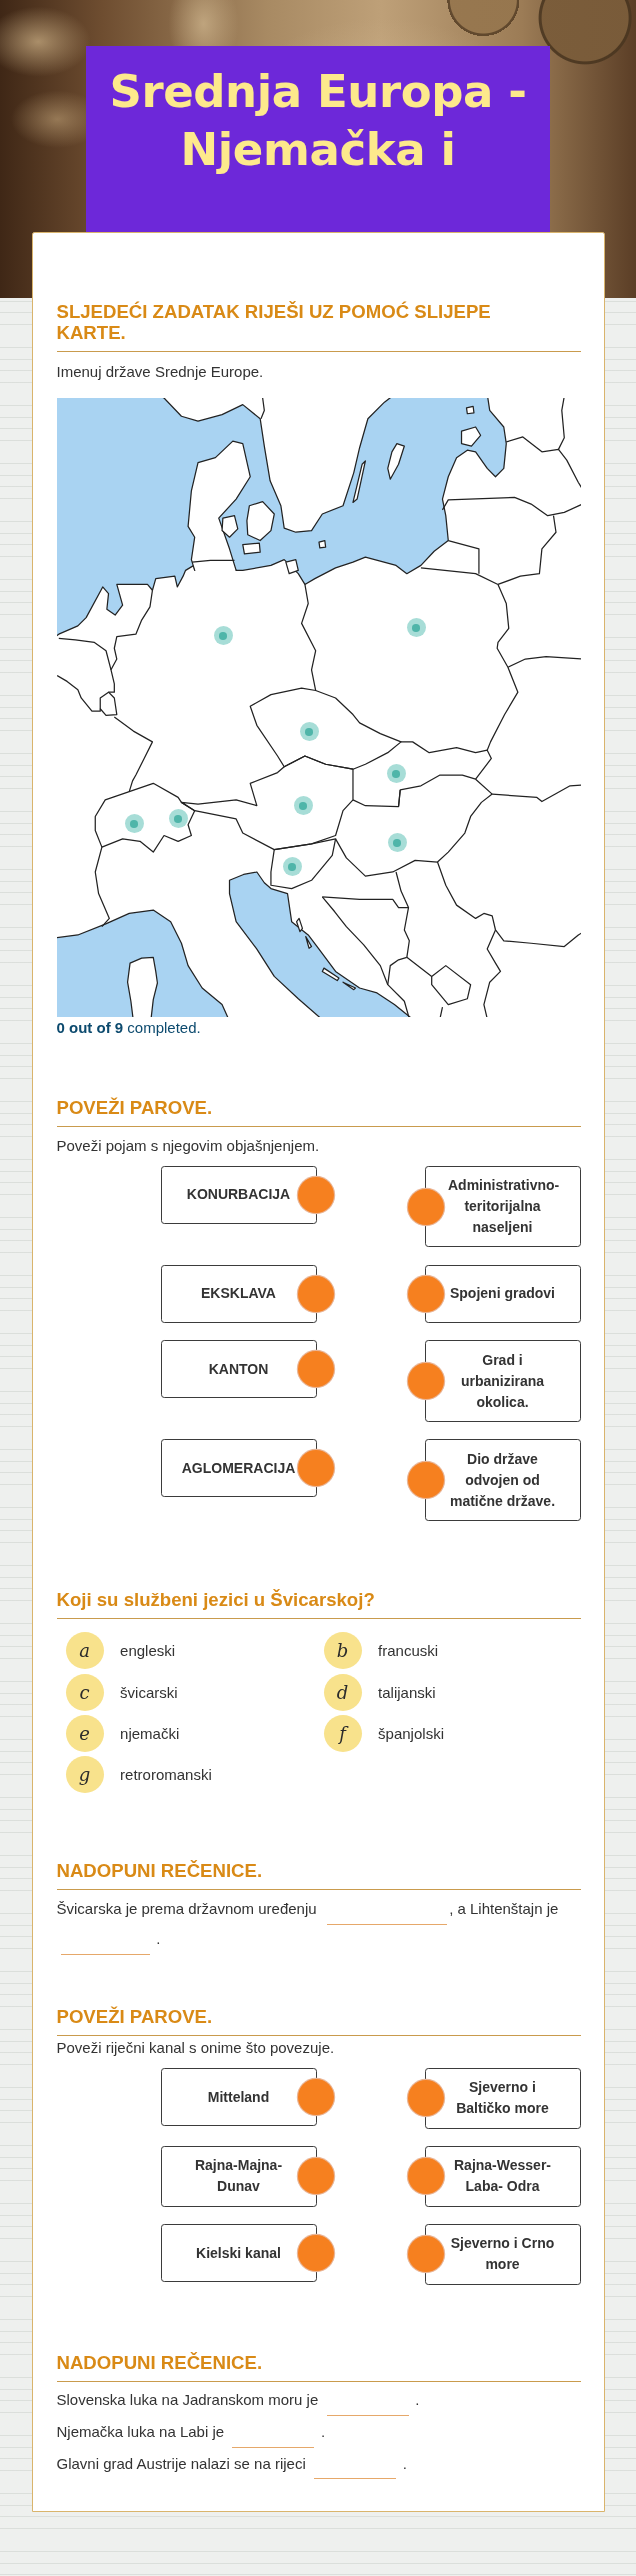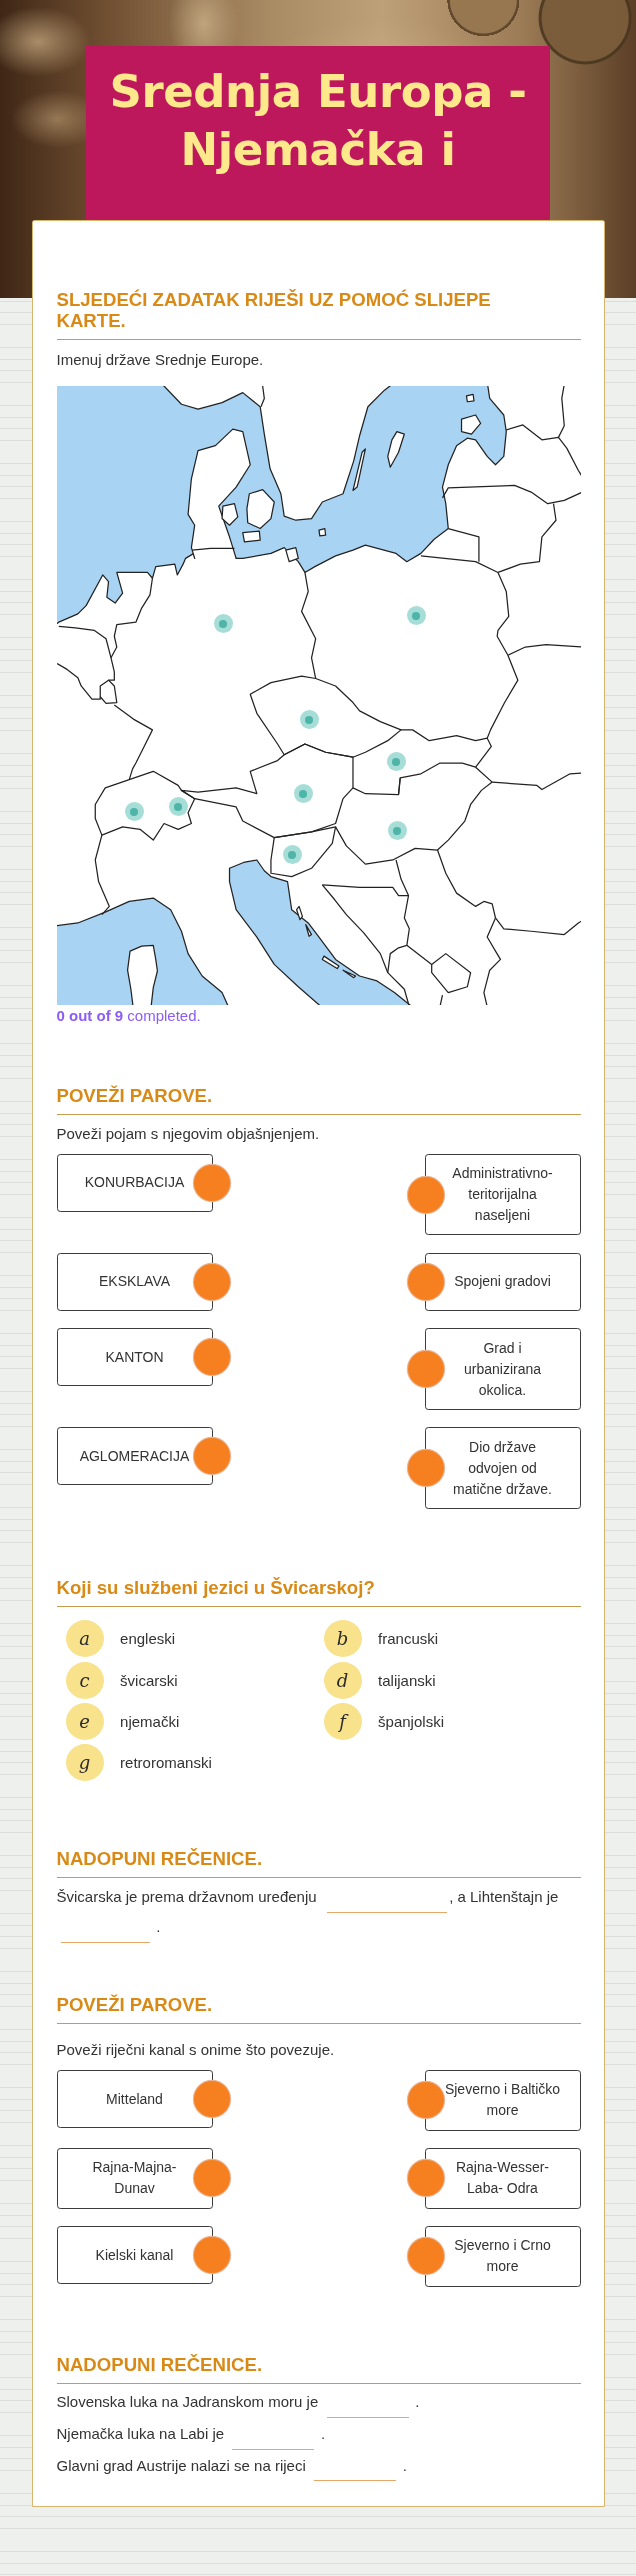--- a/index.html
+++ b/index.html
@@ -15,55 +15,55 @@
         radial-gradient(circle at 92% 6%, rgba(122,92,58,0.97) 0 43px, rgba(74,54,32,0.9) 44px 46px, transparent 47px),
         radial-gradient(circle at 76% 0%, rgba(150,118,78,0.95) 0 33px, rgba(90,66,40,0.9) 34px 36px, transparent 36px),
         radial-gradient(ellipse 75px 50px at 6% 14%, rgba(200,172,130,0.75), transparent 70%),
         radial-gradient(ellipse 66px 41px at 9% 40%, rgba(190,160,118,0.6), transparent 70%),
         radial-gradient(ellipse 50px 75px at 32% 8%, rgba(210,185,145,0.7), transparent 70%),
         radial-gradient(ellipse 232px 166px at 60% 45%, rgba(220,196,156,0.55), transparent 70%),
         linear-gradient(90deg, #3f2716 0%, #6e4d30 16%, #a88a63 42%, #bea078 60%, #9c7c56 82%, #5b3e26 100%);
     }
     .banner {
       position: absolute; left: 86px; top: 46px; width: 464px; height: 190px;
-      background: #be185d; text-align: center; box-sizing: border-box; padding-top: 16.6px;
+      background: #6d28d9; text-align: center; box-sizing: border-box; padding-top: 16.6px;
     }
     .banner h1 {
       margin: 0; font-family: "DejaVu Sans", sans-serif; font-weight: bold;
       font-size: 45px; line-height: 58px; color: #fde98c; letter-spacing: -0.4px;
     }
     .banner h1 span { display: block; }
 
     .card {
-      position: absolute; left: 31.5px; top: 220px; width: 573px; box-sizing: border-box;
+      position: absolute; left: 31.5px; top: 232px; width: 573px; box-sizing: border-box;
       background: #fff; border: 0.8px solid #d9b46c; border-radius: 2.5px 2.5px 0 0;
-      padding: 68px 23px 25px 24px;
+      padding: 68px 23px 32px 24px;
     }
     .sec-h {
       margin: 0; font-family: "Liberation Sans", sans-serif; font-weight: bold;
       font-size: 18.6px; line-height: 21px; color: #d98a16;
       padding-bottom: 8.3px; border-bottom: 0.8px solid #c99b4d;
     }
     .sec-h.wrap { padding-right: 50px; }
     .instr { margin: 11.6px 0 0; font-size: 15px; line-height: 16.6px; color: #333; }
 
     .map { position: relative; width: 524px; height: 619px; margin-top: 18px; background: #fff; }
     .map svg { position: absolute; left: 0; top: 0; }
     .marker {
       position: absolute; width: 19px; height: 19px; border-radius: 50%;
       background: #a7ddd7; cursor: pointer;
     }
     .marker .core {
       position: absolute; left: 5.8px; top: 5.8px; width: 7.5px; height: 7.5px; border-radius: 50%;
       background: #4fb5a9;
     }
-    .progress { margin-top: 2.5px; font-size: 15px; line-height: 16.6px; color: #8b5cf6; }
+    .progress { margin-top: 2.5px; font-size: 15px; line-height: 16.6px; color: #0c4a6e; }
 
     .pairs { margin-top: 10.8px; }
-    .pair-row { display: flex; justify-content: space-between; align-items: flex-start; gap: 83px; margin-bottom: 17.4px; }
+    .pair-row { display: flex; justify-content: flex-end; align-items: flex-start; gap: 108px; margin-bottom: 17.4px; font-weight: bold; }
     .pair-row:last-child { margin-bottom: 0; }
     .box {
       position: relative; width: 156px; box-sizing: border-box; border: 0.8px solid #3b3b3b;
       border-radius: 3.3px; font-size: 14px; line-height: 21px; text-align: center; color: #333;
       display: flex; align-items: center; justify-content: center; min-height: 58px; padding: 8.3px 0;
       background: #fff; cursor: pointer;
     }
     .box-left .txt { width: 121px; }
     .box-right .txt { width: 109px; }
     .canals .box-right .txt { width: 123px; }
@@ -280,21 +280,21 @@
     </div>
   </section>
 
   <section style="margin-top:67px">
     <h2 class="sec-h">NADOPUNI REČENICE.</h2>
     <p class="fill-p"><span>Švicarska je prema državnom uređenju</span><input class="blank" style="width: 120px; margin: 0px 2.5px 0px 10px;" type="text" value=""><span>, a Lihtenštajn je</span> <input class="blank" style="width: 89px; margin: 0px 6.6px 0px 4.1px;" type="text" value=""><span>.</span></p>
   </section>
 
   <section class="canals" style="margin-top:51px">
     <h2 class="sec-h">POVEŽI PAROVE.</h2>
-    <p class="instr" style="margin-top:18px">Poveži riječni kanal s onime što povezuje.</p>
+    <p class="instr" style="margin-top:4px">Poveži riječni kanal s onime što povezuje.</p>
     <div class="pairs" style="margin-top:11.6px">
       <div class="pair-row">
         <div class="box box-left">
             <span class="txt">Mitteland</span>
             <span class="dot"></span>
           </div>
         <div class="box box-right">
             <span class="dot"></span>
             <span class="txt">Sjeverno i Baltičko more</span>
           </div>

